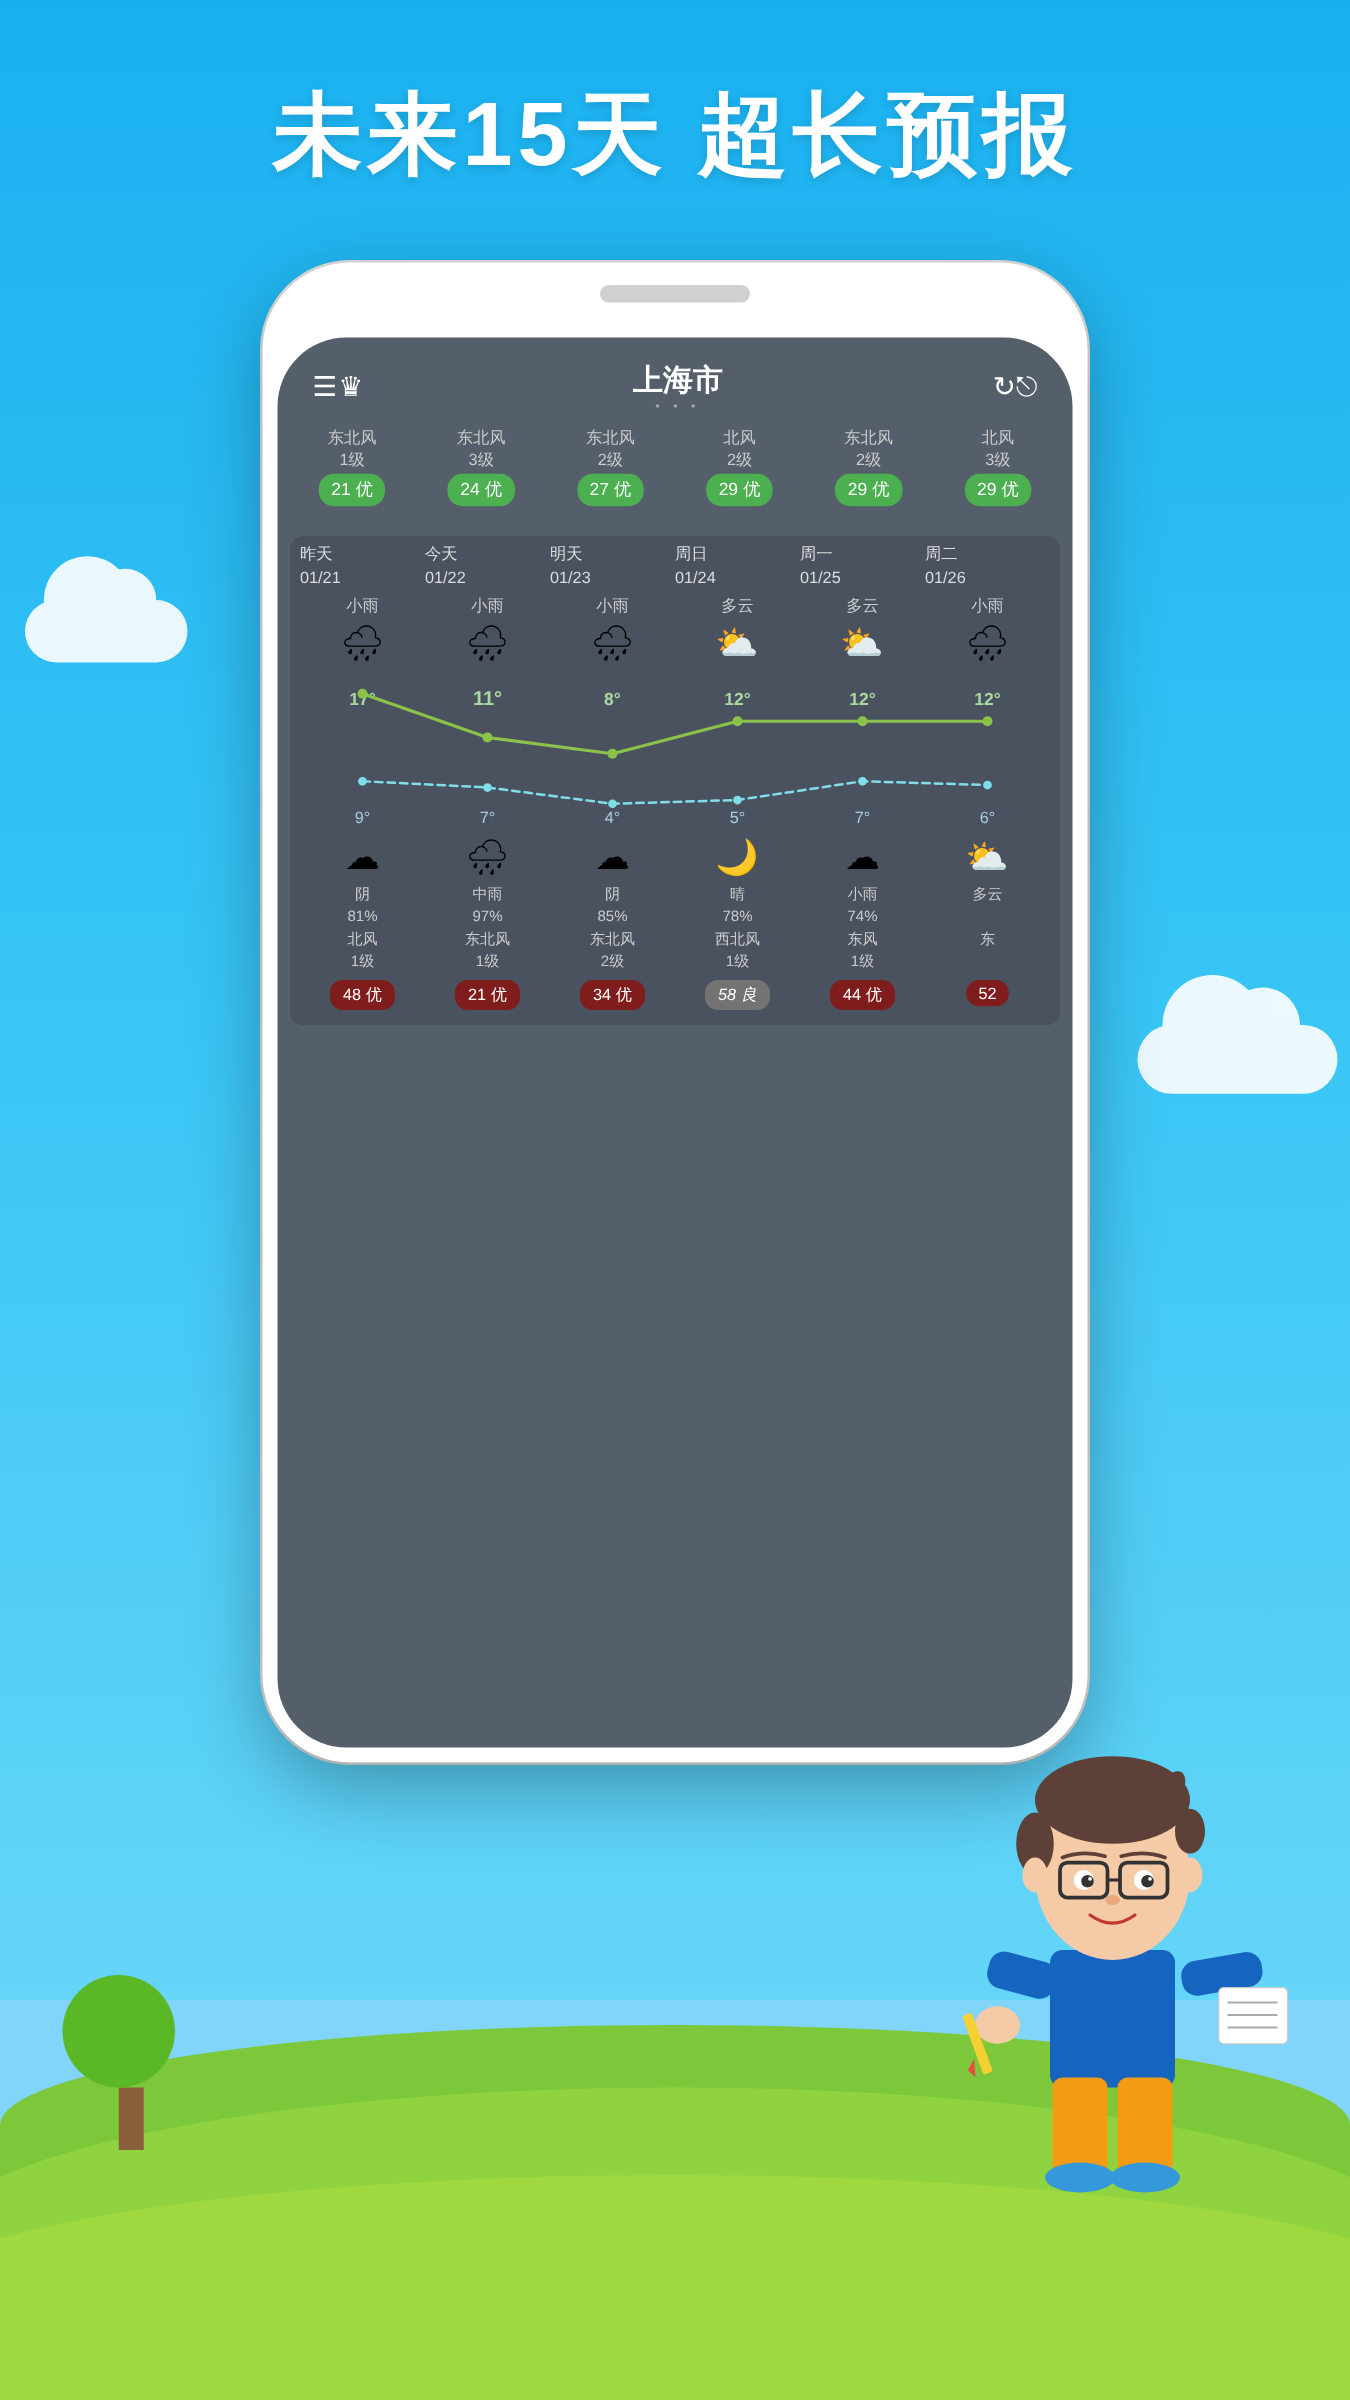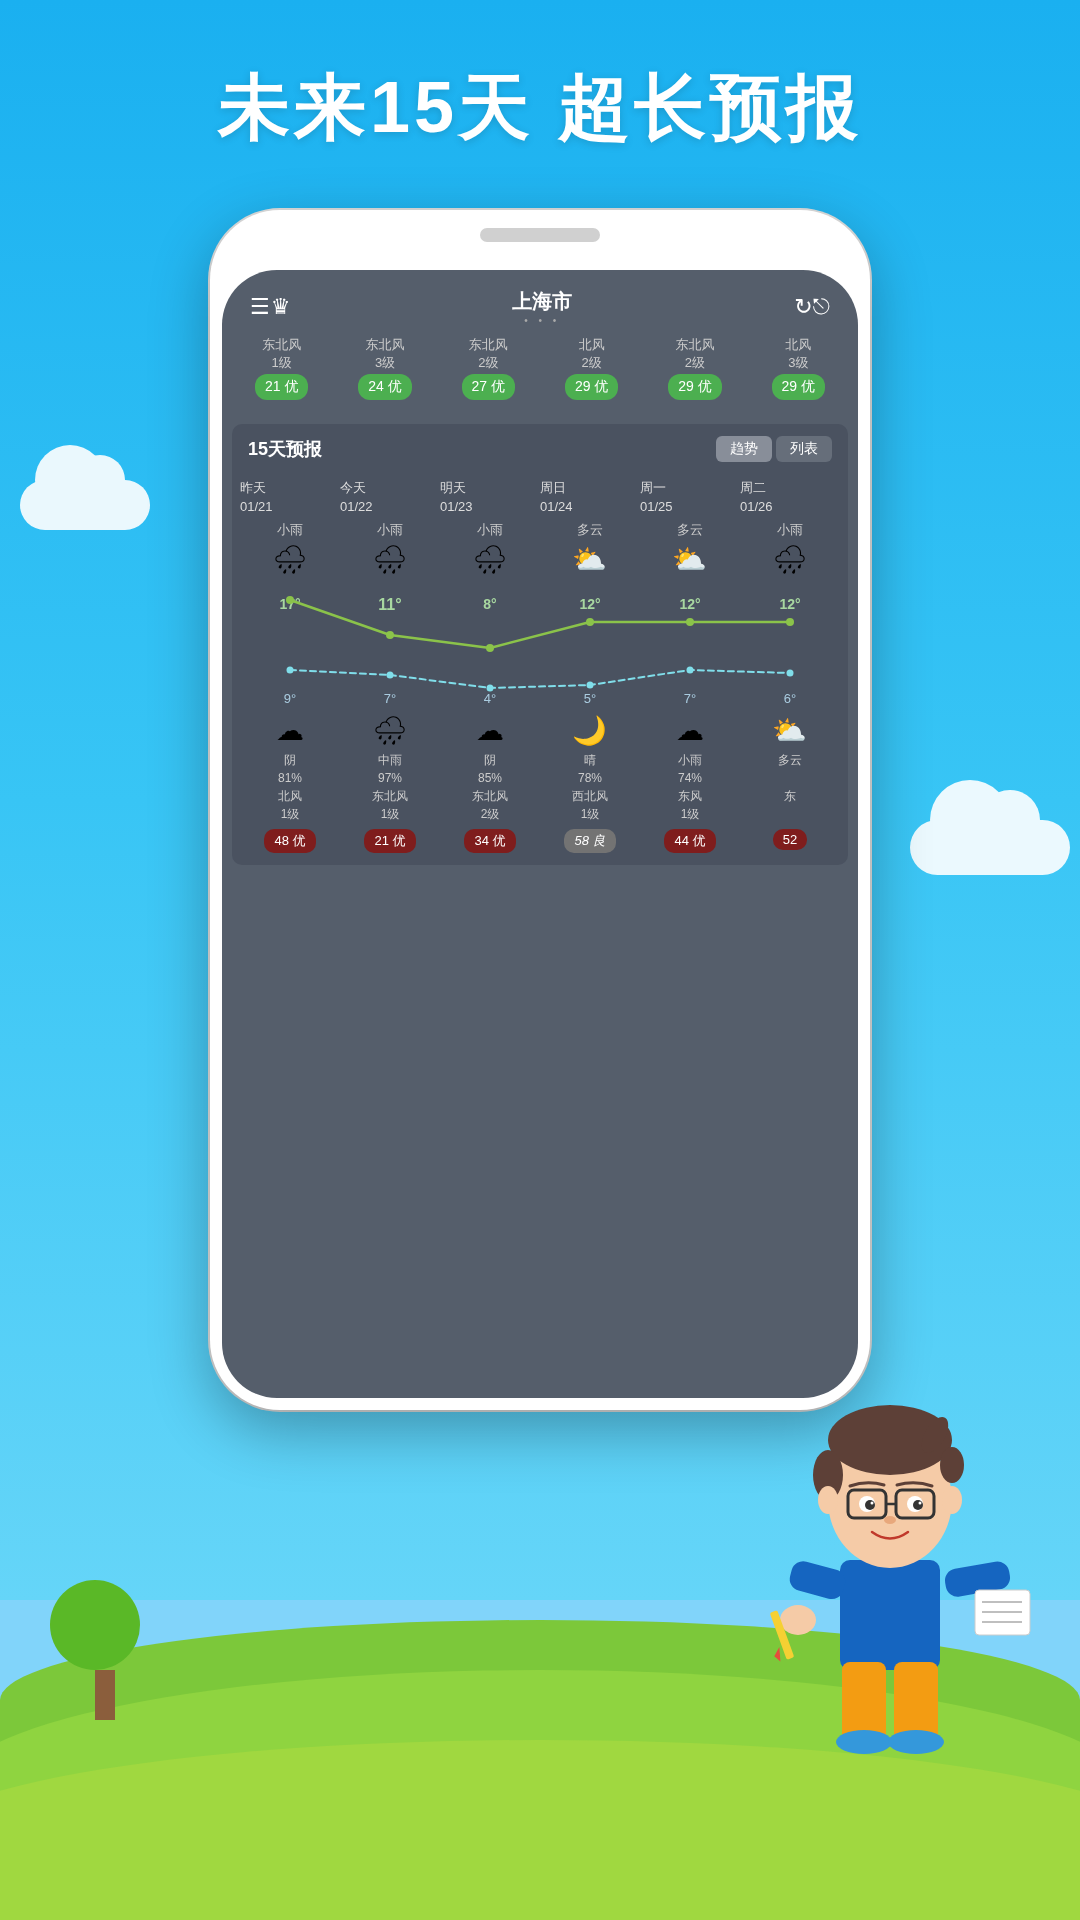--- a/index.html
+++ b/index.html
@@ -296,46 +296,39 @@
 </div>
 
 <div class="phone-frame">
   <div class="phone-notch"></div>
   <div class="phone-screen">
 
     <div class="app-header">
       <span style="font-size:22px; color:white; letter-spacing:1px;">☰</span>
       <span style="font-size:22px; color:white;">♛</span>
       <div style="text-align:center; flex:1;">
-        <div style="color:white; font-size:20px; font-weight:600;">上海市</div>
+        <div style="color:white; font-size:24px; font-weight:600;">上海市</div>
         <div style="font-size:10px; color:#aaa; letter-spacing:4px;">• • •</div>
       </div>
       <span style="font-size:22px; color:white;">↻</span>
       <span style="font-size:22px; color:white;">⎋</span>
     </div>
 
     <div class="aqi-bar" id="top-aqi-bar">
         <div class="aqi-item"><div>东北风</div><div>1级</div><span class="aqi-badge">21 优</span></div>
         <div class="aqi-item"><div>东北风</div><div>3级</div><span class="aqi-badge">24 优</span></div>
         <div class="aqi-item"><div>东北风</div><div>2级</div><span class="aqi-badge">27 优</span></div>
         <div class="aqi-item"><div>北风</div><div>2级</div><span class="aqi-badge">29 优</span></div>
         <div class="aqi-item"><div>东北风</div><div>2级</div><span class="aqi-badge">29 优</span></div>
         <div class="aqi-item"><div>北风</div><div>3级</div><span class="aqi-badge">29 优</span></div>
       </div>
 
     <div style="height:8px;"></div>
 
     <div class="forecast-section">
-      <div class="forecast-header">
-        <span class="forecast-title">15天预报</span>
-        <div class="forecast-tabs" id="forecast-tabs">
-            <span class="forecast-tab active">趋势</span>
-            <span class="forecast-tab">列表</span>
-          </div>
-      </div>
 
       <div class="day-headers" id="day-headers">
           <div class="day-col">昨天<br>01/21</div>
           <div class="day-col">今天<br>01/22</div>
           <div class="day-col">明天<br>01/23</div>
           <div class="day-col">周日<br>01/24</div>
           <div class="day-col">周一<br>01/25</div>
           <div class="day-col">周二<br>01/26</div>
         </div>
 

